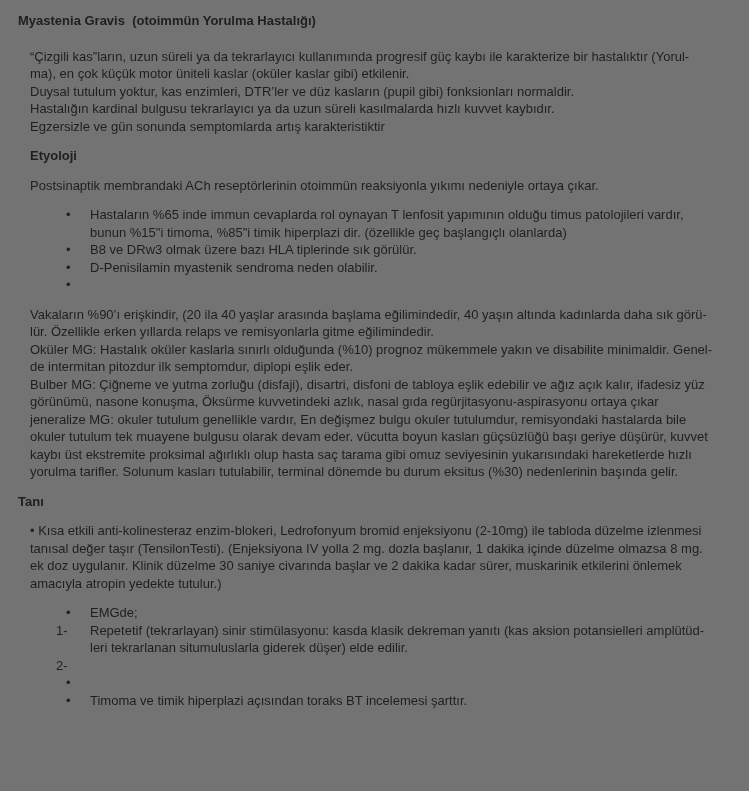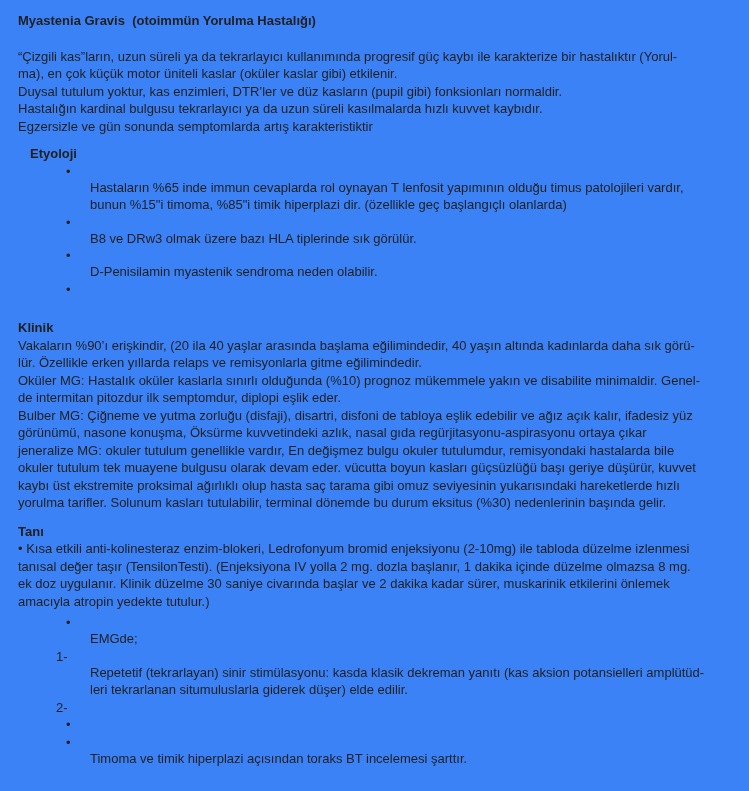--- a/index.html
+++ b/index.html
@@ -1,21 +1,21 @@
 <!DOCTYPE html>
 <html><head>
 <meta charset="utf-8">
 <style>
   html, body { margin: 0; padding: 0; background: #ffffff; }
   .page {
     width: 749px;
     height: 791px;
     box-sizing: border-box;
     padding: 12px 11px 8px 18px;
-    background: #3b82f6;
+    background: #737373;
     color: #1f1f1f;
     font-family: "Liberation Sans", "DejaVu Sans", sans-serif;
     font-size: 13px;
     line-height: 17.5px;
     overflow: hidden;
   }
   .title {
     margin: 0 0 18px 0;
     font-size: 13px;
     font-weight: 700;
@@ -23,73 +23,72 @@
   }
   .heading {
     margin: 21px 0 0 0;
     font-size: 13px;
     font-weight: 700;
     white-space: pre-wrap;
   }
   .heading.first { margin-top: 10px; padding-left: 12px; }
   .heading.tani  { margin-top: 11px; }
   .para {
-    margin: 0;
+    margin: 12px;
     white-space: pre-wrap;
   }
   .list { margin: 0; }
   .list.tani-list { margin-top: 4px; }
   .li { display: flex; align-items: flex-start; }
   .li .marker {
     flex: 0 0 72px;
     box-sizing: border-box;
     padding-left: 48px;
     white-space: pre;
   }
   .li.numbered .marker { padding-left: 38px; }
   .li .li-text {
     flex: 1 1 auto;
     white-space: pre-wrap;
-    margin-top: 16px;
   }
 </style>
 </head>
 <body>
 
 <div class="page">
 
   <div class="title">Myastenia Gravis  (otoimmün Yorulma Hastalığı)</div>
 
   <p class="para">“Çizgili kas”ların, uzun süreli ya da tekrarlayıcı kullanımında progresif güç kaybı ile karakterize bir hastalıktır (Yorul-
 ma), en çok küçük motor üniteli kaslar (oküler kaslar gibi) etkilenir.
 Duysal tutulum yoktur, kas enzimleri, DTR’ler ve düz kasların (pupil gibi) fonksionları normaldir.
 Hastalığın kardinal bulgusu tekrarlayıcı ya da uzun süreli kasılmalarda hızlı kuvvet kaybıdır.
 Egzersizle ve gün sonunda semptomlarda artış karakteristiktir</p>
 
   <div class="heading first">Etyoloji</div>
+  <p class="para">Postsinaptik membrandaki ACh reseptörlerinin otoimmün reaksiyonla yıkımı nedeniyle ortaya çıkar.</p>
   <div class="list">
     <div class="li">
       <span class="marker">•</span>
       <span class="li-text">Hastaların %65 inde immun cevaplarda rol oynayan T lenfosit yapımının olduğu timus patolojileri vardır,
 bunun %15"i timoma, %85"i timik hiperplazi dir. (özellikle geç başlangıçlı olanlarda)</span>
     </div>
     <div class="li">
       <span class="marker">•</span>
       <span class="li-text">B8 ve DRw3 olmak üzere bazı HLA tiplerinde sık görülür.</span>
     </div>
     <div class="li">
       <span class="marker">•</span>
       <span class="li-text">D-Penisilamin myastenik sendroma neden olabilir.</span>
     </div>
     <div class="li">
       <span class="marker">•</span>
     </div>
   </div>
 
-  <div class="heading">Klinik</div>
   <p class="para">Vakaların %90’ı erişkindir, (20 ila 40 yaşlar arasında başlama eğilimindedir, 40 yaşın altında kadınlarda daha sık görü-
 lür. Özellikle erken yıllarda relaps ve remisyonlarla gitme eğilimindedir.
 Oküler MG: Hastalık oküler kaslarla sınırlı olduğunda (%10) prognoz mükemmele yakın ve disabilite minimaldir. Genel-
 de intermitan pitozdur ilk semptomdur, diplopi eşlik eder.
 Bulber MG: Çiğneme ve yutma zorluğu (disfaji), disartri, disfoni de tabloya eşlik edebilir ve ağız açık kalır, ifadesiz yüz
 görünümü, nasone konuşma, Öksürme kuvvetindeki azlık, nasal gıda regürjitasyonu-aspirasyonu ortaya çıkar
 jeneralize MG: okuler tutulum genellikle vardır, En değişmez bulgu okuler tutulumdur, remisyondaki hastalarda bile
 okuler tutulum tek muayene bulgusu olarak devam eder. vücutta boyun kasları güçsüzlüğü başı geriye düşürür, kuvvet
 kaybı üst ekstremite proksimal ağırlıklı olup hasta saç tarama gibi omuz seviyesinin yukarısındaki hareketlerde hızlı
 yorulma tarifler. Solunum kasları tutulabilir, terminal dönemde bu durum eksitus (%30) nedenlerinin başında gelir.</p>

